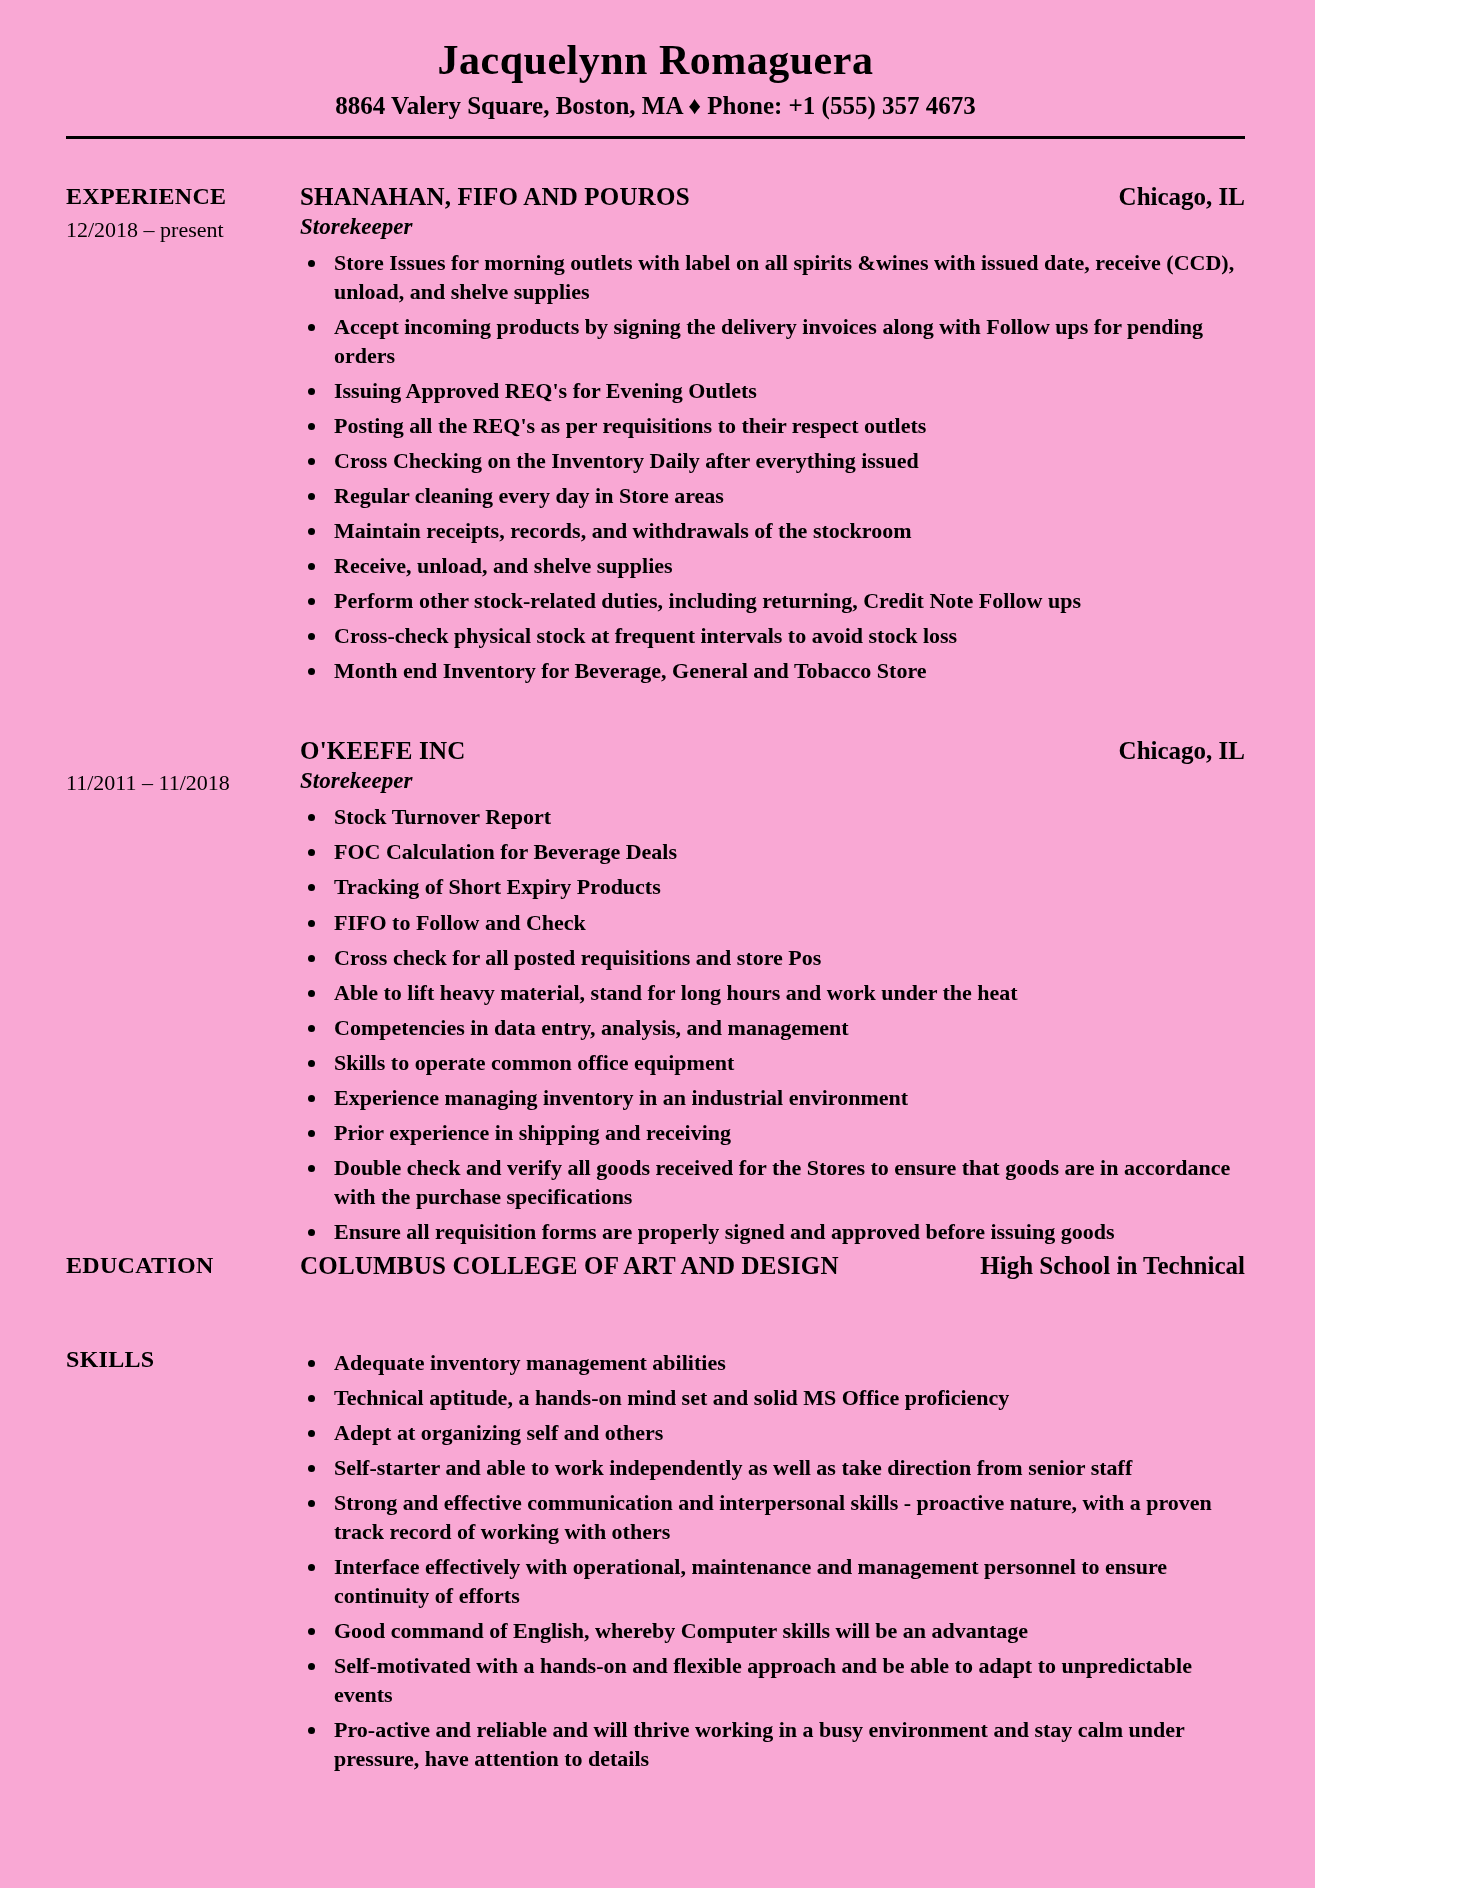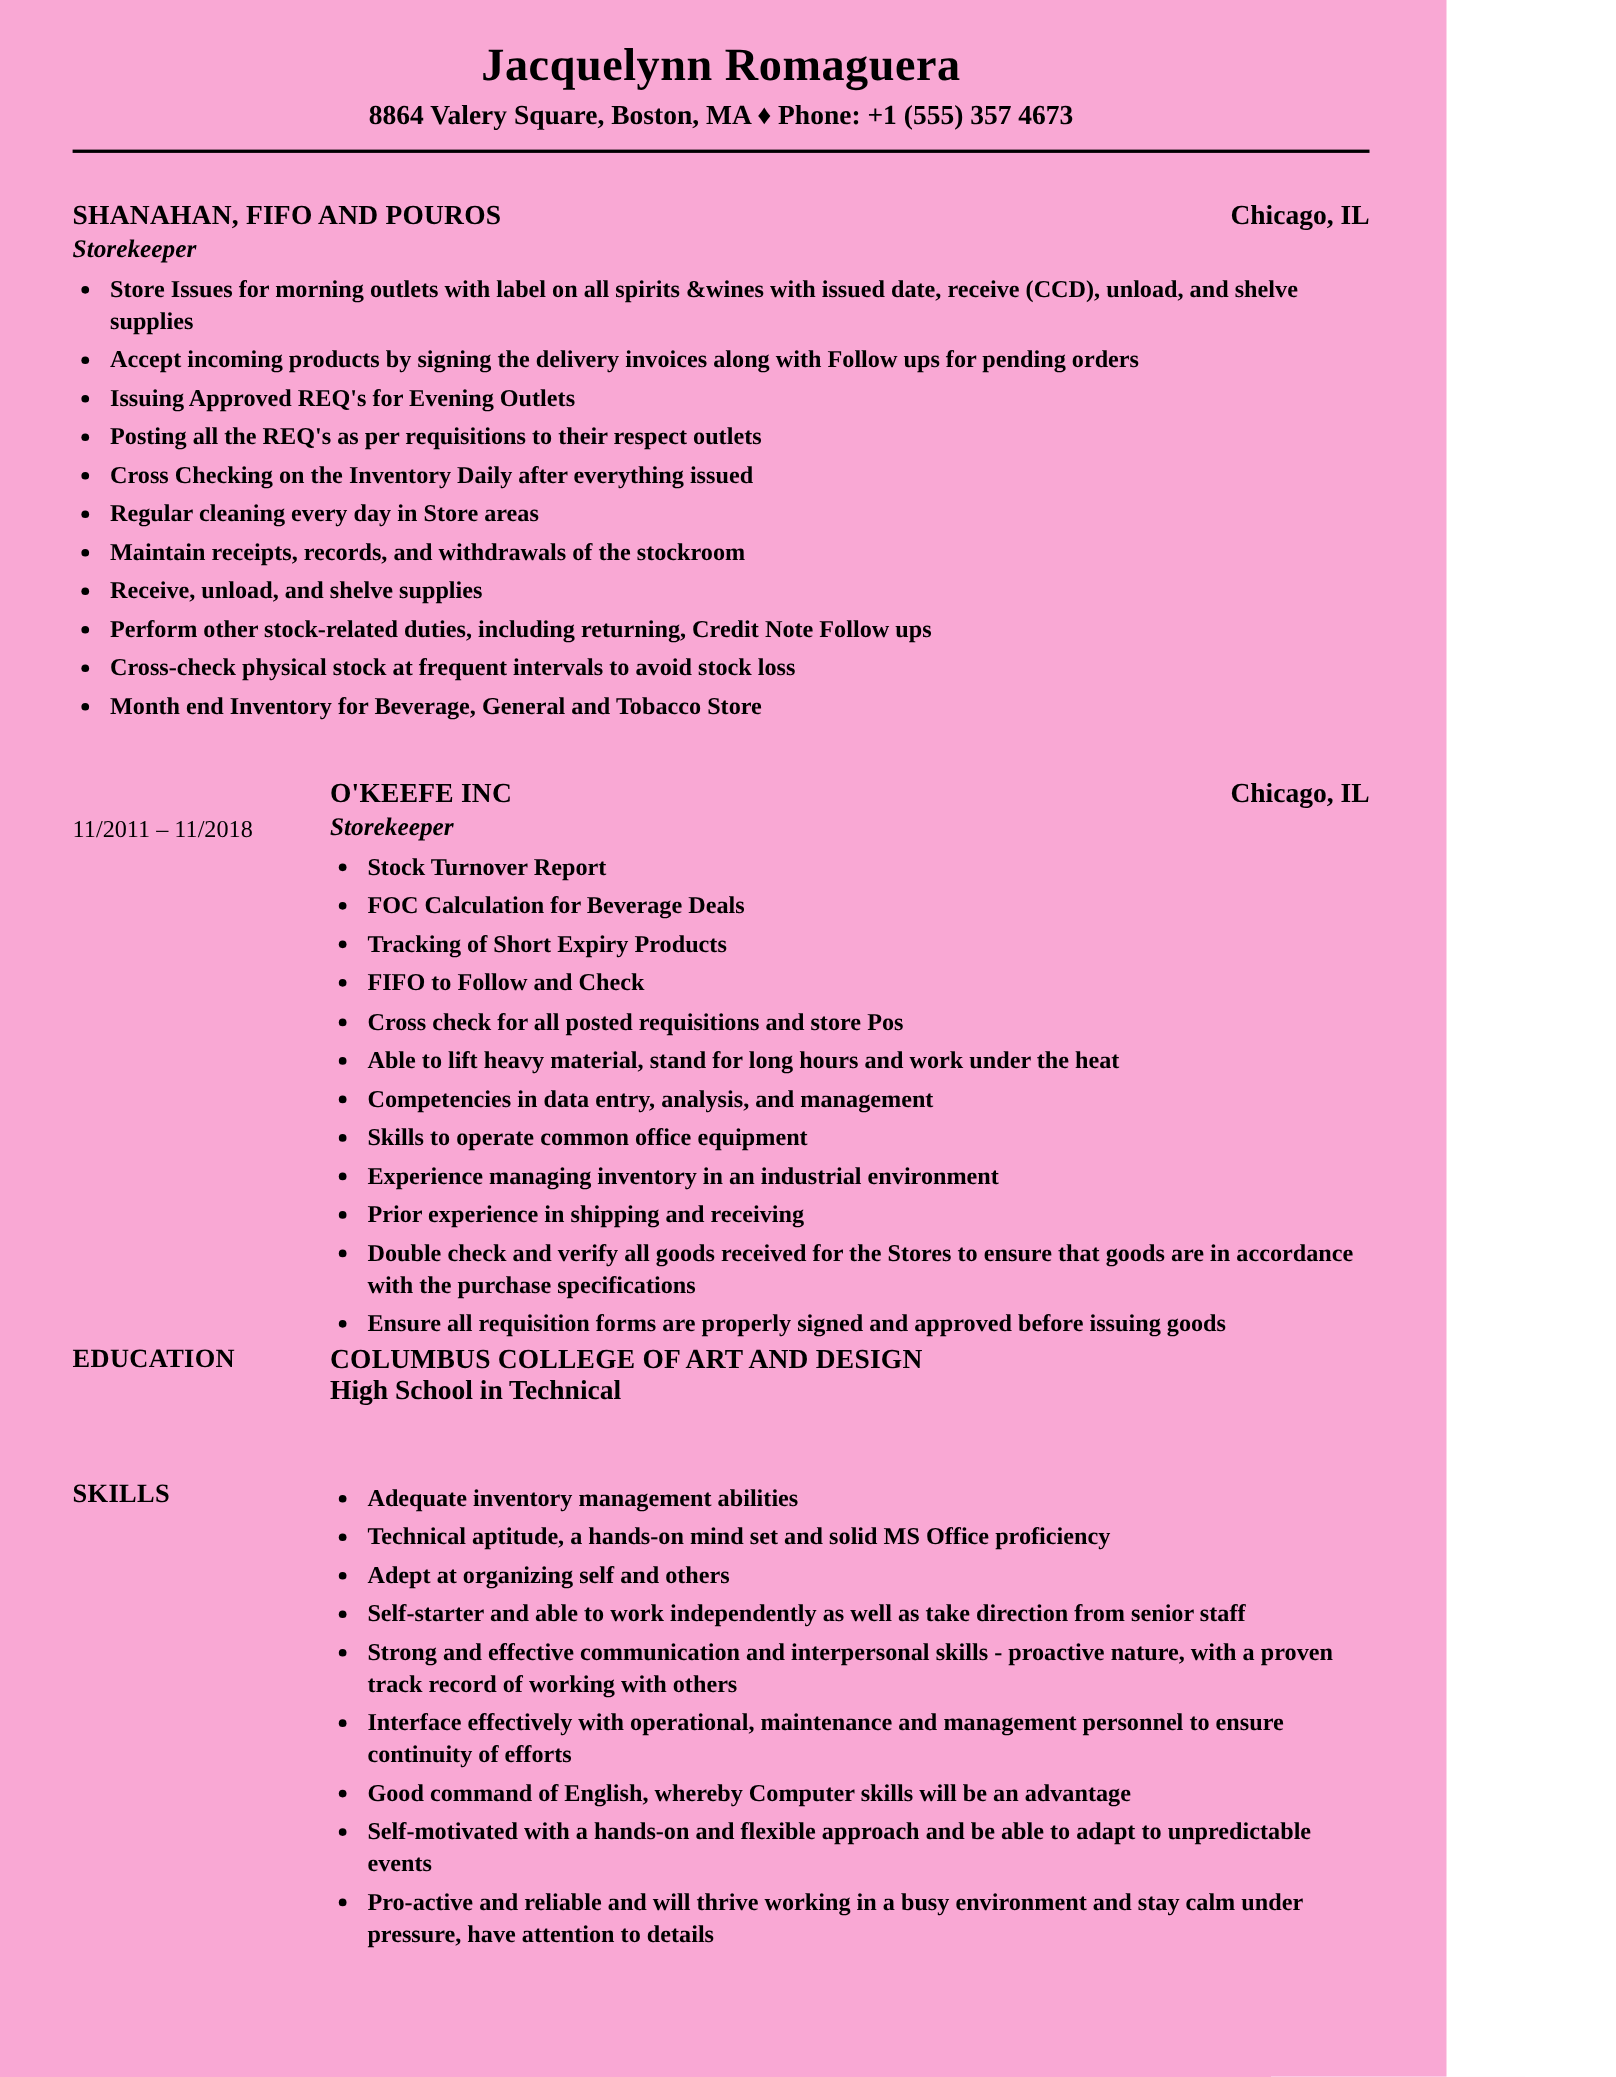--- a/index.html
+++ b/index.html
@@ -109,21 +109,20 @@
     margin-bottom: 6px;
     padding-left: 6px;
   }
   
   .row-education {
   }
   .edu-head {
     display: flex;
     justify-content: space-between;
     align-items: baseline;
-    flex-direction: column;
   }
   .school {
     font-size: 25px;
     font-weight: bold;
     letter-spacing: 0.2px;
   }
   .degree {
     font-size: 25px;
     font-weight: bold;
   }
@@ -140,20 +139,24 @@
 
 <div class="page">
 
   <div class="header">
     <h1 class="name">Jacquelynn Romaguera</h1>
     <div class="contact">8864 Valery Square, Boston, MA ♦ Phone: +1 (555) 357 4673</div>
     <hr class="header-rule">
   </div>
 
   <div class="row row-experience">
+    <div class="left-col">
+      <div class="sec-label">EXPERIENCE</div>
+      <div class="dates">12/2018 – present</div>
+    </div>
     <div class="main-col">
       <div class="job-head">
         <span class="company">SHANAHAN, FIFO AND POUROS</span>
         <span class="location">Chicago, IL</span>
       </div>
       <div class="job-title">Storekeeper</div>
       <ul class="bullets">
 
           <li>Store Issues for morning outlets with label on all spirits &amp;wines with issued date, receive (CCD), unload, and shelve supplies</li>
 

